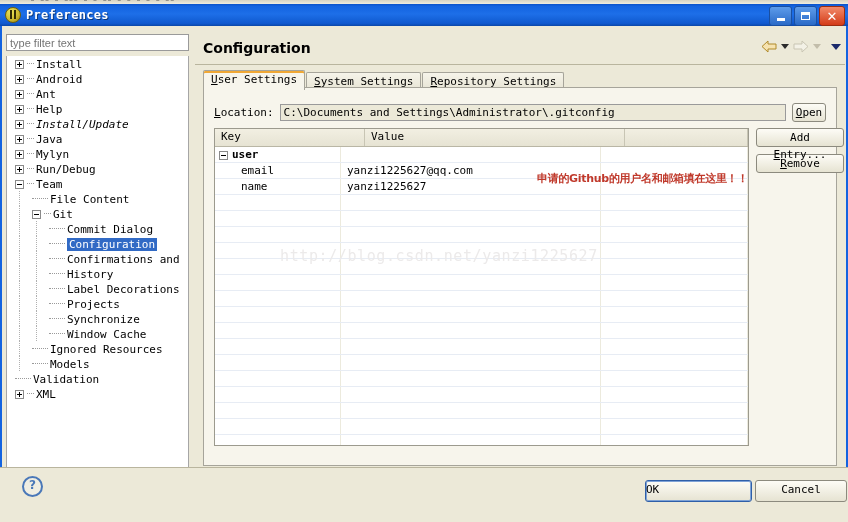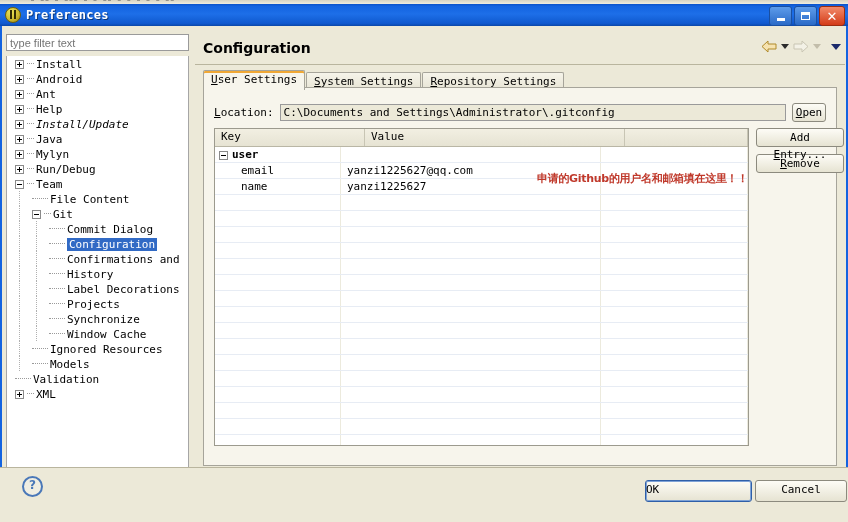--- a/index.html
+++ b/index.html
@@ -355,20 +355,21 @@
                 <div class="td v"></div>
                 <div class="td x"></div>
               </div>
               <div class="trow">
                 <div class="td k"></div>
                 <div class="td v"></div>
                 <div class="td x"></div>
               </div>
             </div>
           <div class="annot">申请的Github的用户名和邮箱填在这里！！！</div>
+          <div class="watermark">http://blog.csdn.net/yanzi1225627</div>
         </div>
 
         <div class="sidebtns">
           <div class="btn">Add <span class="u">E</span>ntry...</div>
           <div class="btn"><span class="u">R</span>emove</div>
         </div>
       </div>
 
       <div class="botrow">
         <div class="btn restore">Restore <span class="u">D</span>efaults</div>

